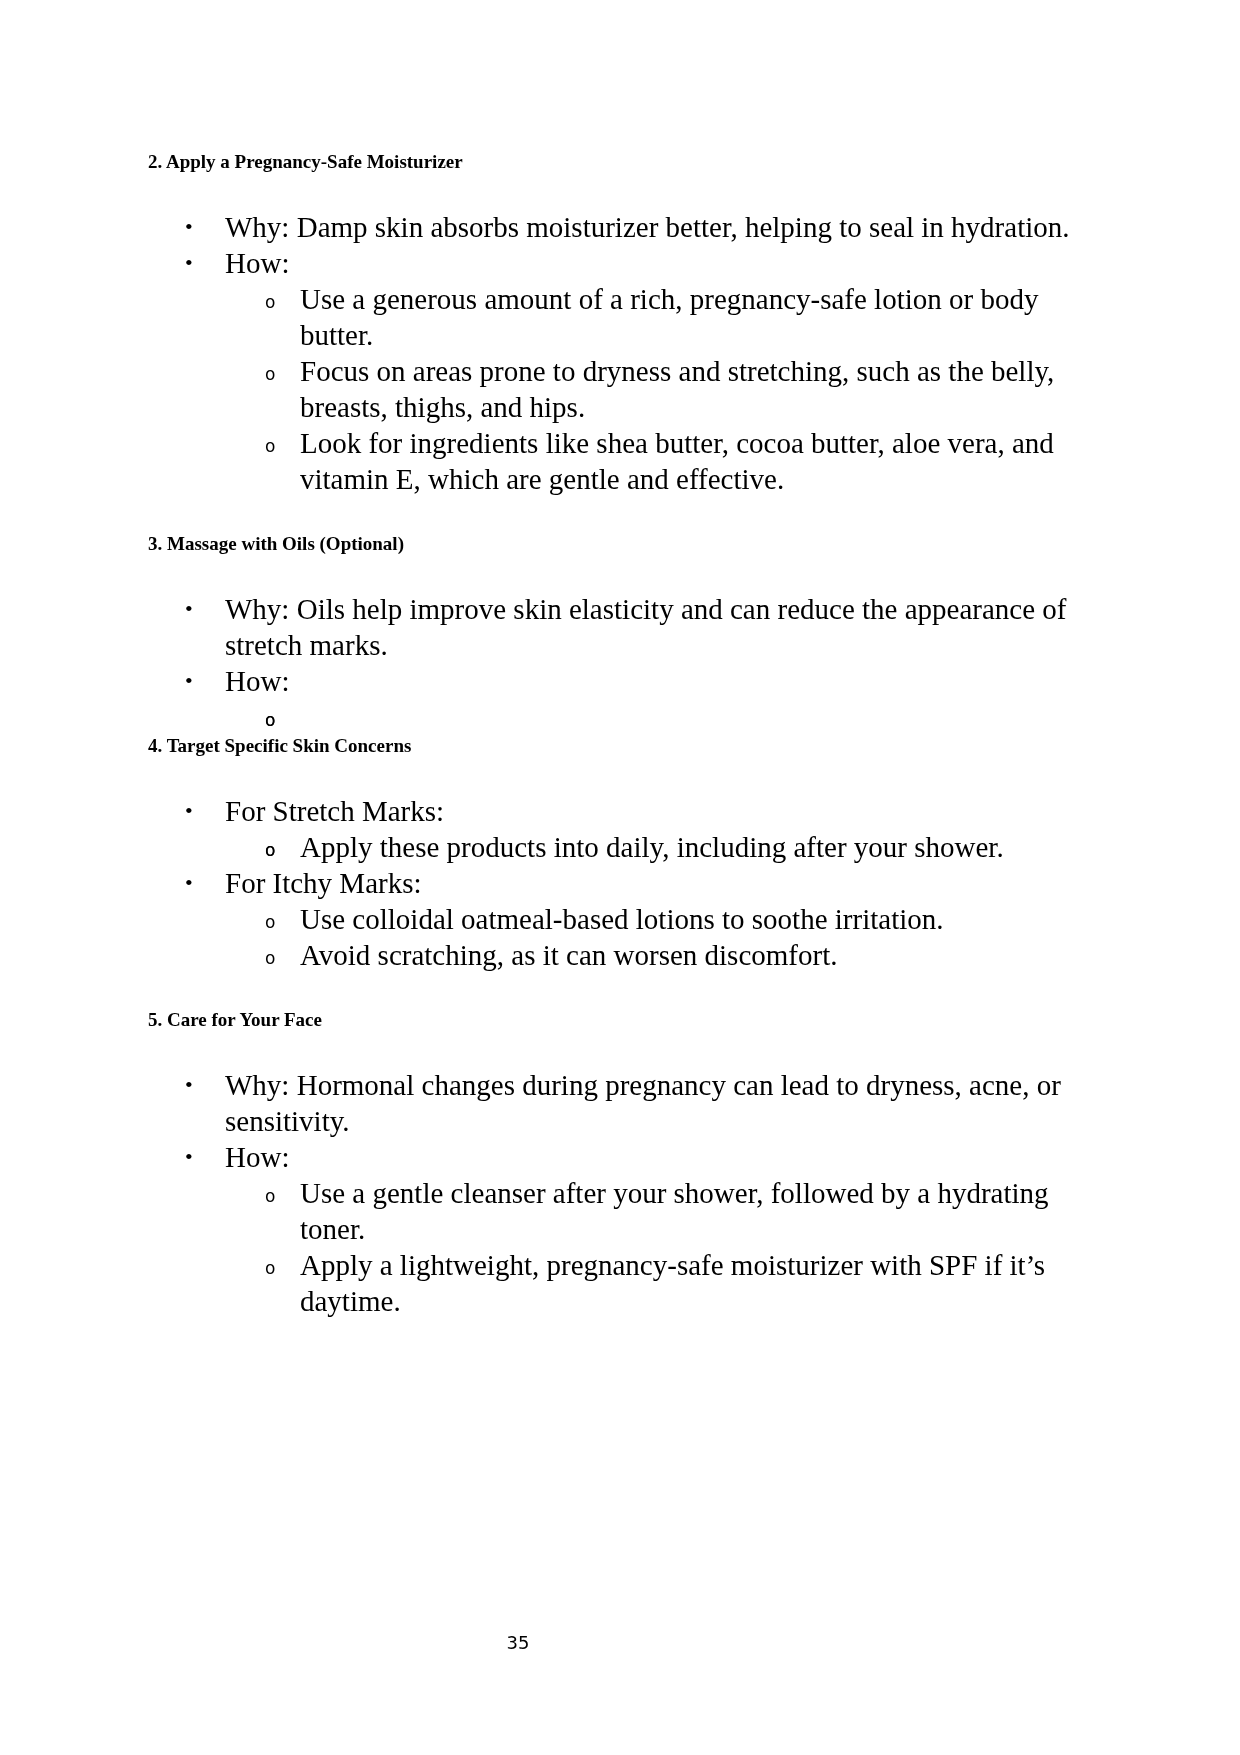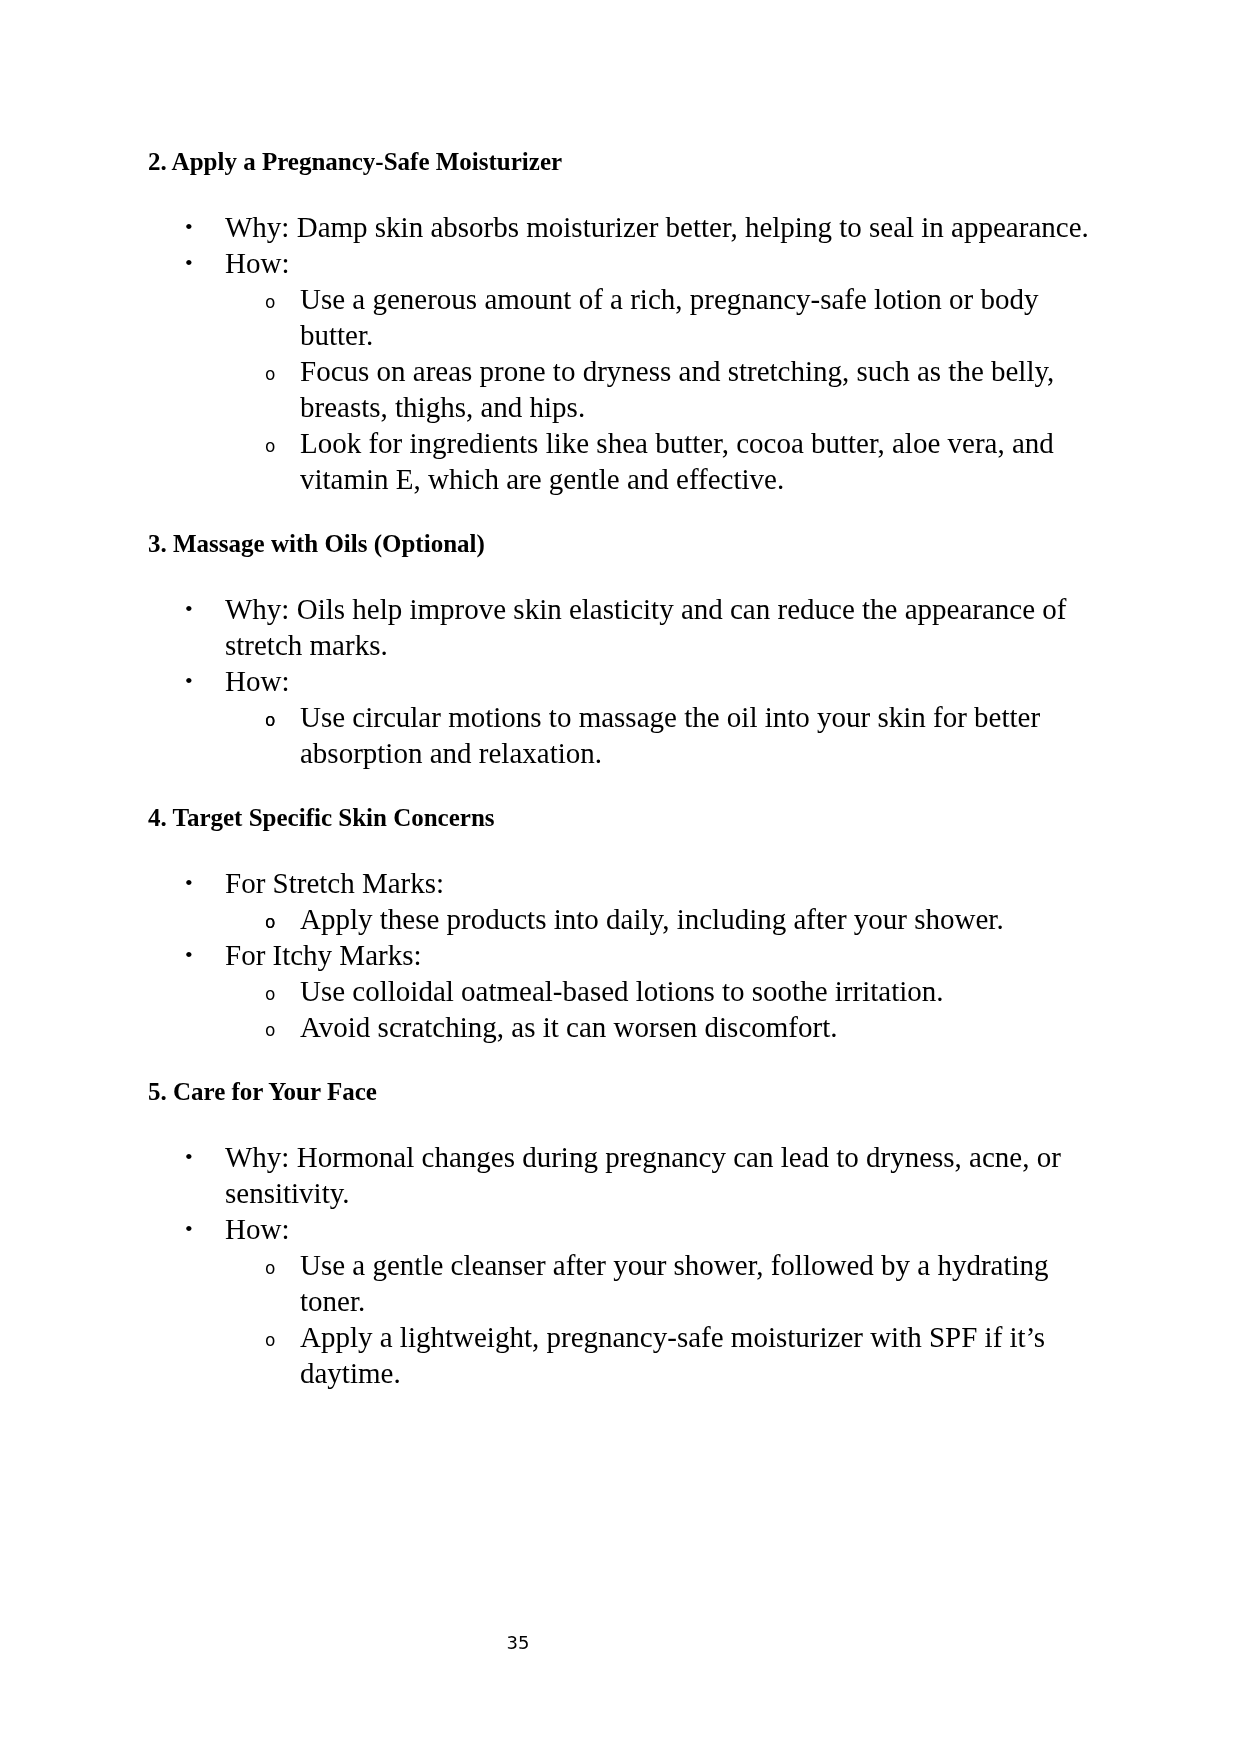--- a/index.html
+++ b/index.html
@@ -5,21 +5,21 @@
     html, body { margin: 0; padding: 0; background: #ffffff; }
     body { width: 1240px; height: 1755px; position: relative; overflow: hidden; }
     .page {
       position: absolute; left: 0; top: 0; width: 1240px; height: 1755px;
       background: #ffffff; color: #000000;
       font-family: "Liberation Serif", "DejaVu Serif", serif;
       font-size: 29px; line-height: 36px;
     }
     .content { position: absolute; left: 148px; top: 144px; width: 950px; }
     h2.section-heading {
-      font-size: 25px; font-weight: bold; margin: 0 0 29px 0; line-height: 36px;
+      font-size: 19px; font-weight: bold; margin: 0 0 29px 0; line-height: 36px;
     }
     ul.bullets { list-style: none; margin: 0 0 29px 0; padding: 0; }
     ul.bullets > li { position: relative; padding-left: 77px; margin: 0; }
     ul.bullets > li > .bullet {
       position: absolute; left: 37px; top: 0; font-size: 22px; width: 20px;
     }
     .label { font-weight: normal; }
     ul.sub { list-style: none; margin: 0; padding: 0; }
     ul.sub > li { position: relative; padding-left: 75px; margin-left: 0; }
     ul.sub > li > .subbullet {
@@ -31,33 +31,33 @@
       font-family: "DejaVu Sans", sans-serif; font-size: 18px; color: #000;
     }
   </style>
 </head>
 <body>
 
 <div class="page">
   <div class="content" id="content">
       <h2 class="section-heading">2. Apply a Pregnancy-Safe Moisturizer</h2>
       <ul class="bullets">
-        <li><span class="bullet">•</span><span class="label">Why:</span><span style="white-space: pre-wrap;"> Damp skin absorbs moisturizer better, helping to seal in appearance.</span></li>
+        <li><span class="bullet">•</span><span class="label">Why:</span><span style="white-space: pre-wrap;"> Damp skin absorbs moisturizer better, helping to seal in hydration.</span></li>
         <li><span class="bullet">•</span><span class="label">How:</span><ul class="sub">
             <li><span class="subbullet">o</span><span>Use a generous amount of a rich, pregnancy-safe lotion or body butter.</span></li>
             <li><span class="subbullet">o</span><span>Focus on areas prone to dryness and stretching, such as the belly, breasts, thighs, and hips.</span></li>
             <li><span class="subbullet">o</span><span>Look for ingredients like shea butter, cocoa butter, aloe vera, and vitamin E, which are gentle and effective.</span></li>
           </ul></li>
       </ul>
       <h2 class="section-heading">3. Massage with Oils (Optional)</h2>
       <ul class="bullets">
         <li><span class="bullet">•</span><span class="label">Why:</span><span style="white-space: pre-wrap;"> Oils help improve skin elasticity and can reduce the appearance of stretch marks.</span></li>
         <li><span class="bullet">•</span><span class="label">How:</span><ul class="sub">
             <li><span class="subbullet">o</span></li>
-            <li><span class="subbullet">o</span><span>Use circular motions to massage the oil into your skin for better absorption and relaxation.</span></li>
+            <li><span class="subbullet">o</span></li>
           </ul></li>
       </ul>
       <h2 class="section-heading">4. Target Specific Skin Concerns</h2>
       <ul class="bullets">
         <li><span class="bullet">•</span><span class="label">For Stretch Marks:</span><ul class="sub">
             <li><span class="subbullet">o</span></li>
             <li><span class="subbullet">o</span><span>Apply these products into daily, including after your shower.</span></li>
           </ul></li>
         <li><span class="bullet">•</span><span class="label">For Itchy Marks:</span><ul class="sub">
             <li><span class="subbullet">o</span><span>Use colloidal oatmeal-based lotions to soothe irritation.</span></li>

